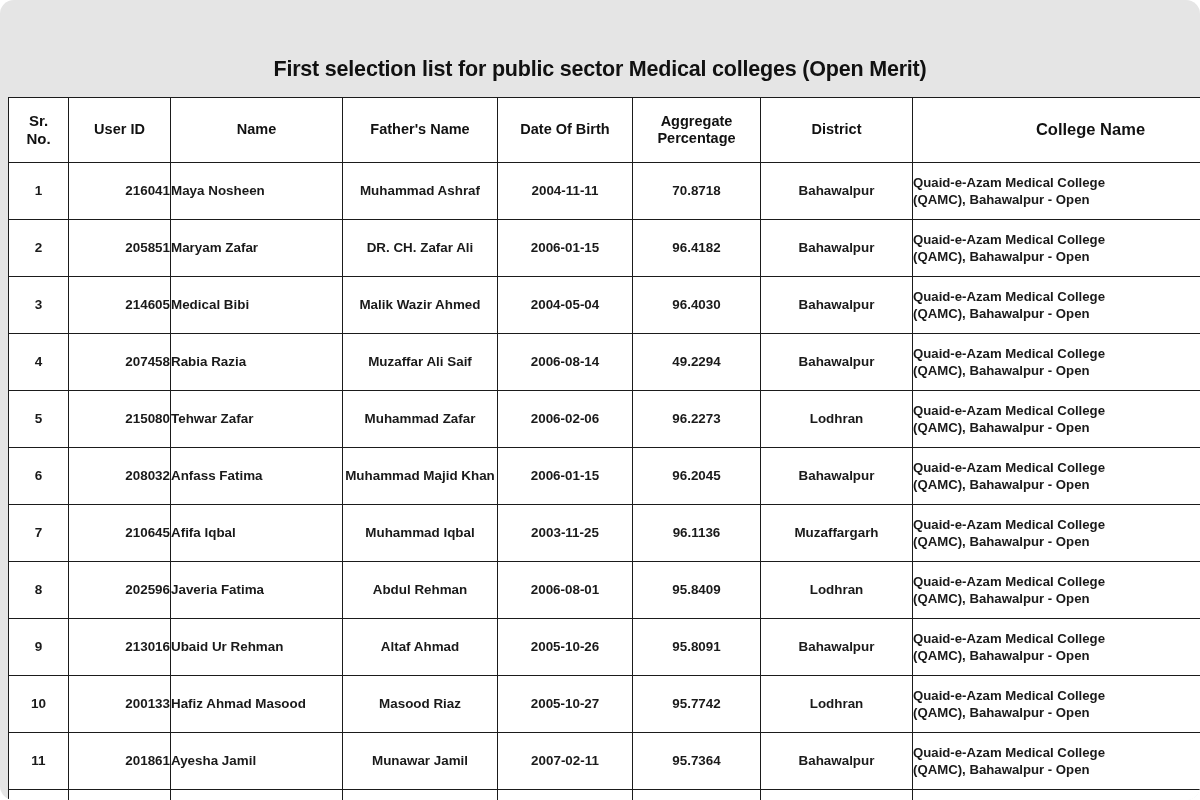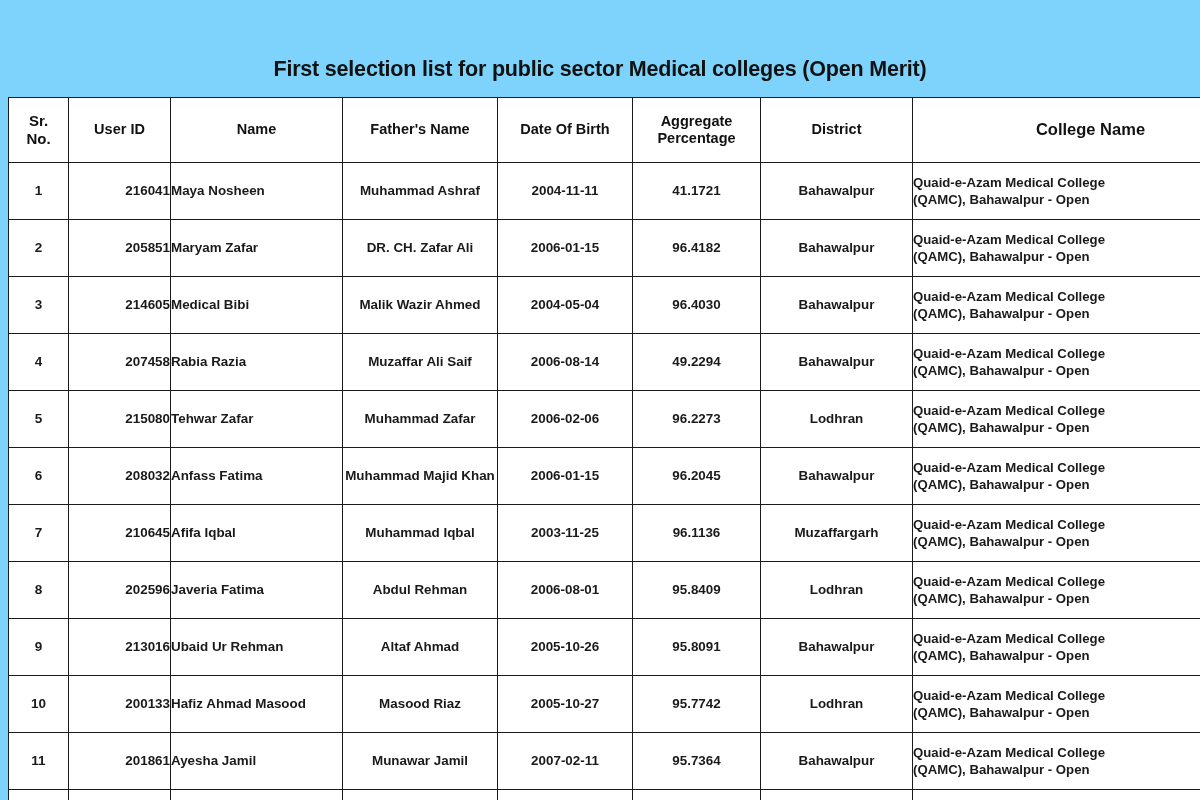--- a/index.html
+++ b/index.html
@@ -13,22 +13,23 @@
   body {
     font-family: "Liberation Sans", sans-serif;
     color: #1a1a1a;
     -webkit-font-smoothing: antialiased;
   }
 
   #doc-page {
     position: relative;
     width: 1200px;
     height: 800px;
-    background: #7dd3fc;
+    background: #e5e5e5;
     overflow: hidden;
+    border-radius: 14px;
   }
 
   #doc-title {
     text-align: center;
     font-size: 21.5px;
     font-weight: bold;
     letter-spacing: -0.2px;
     color: #111111;
     padding-top: 58px;
     padding-bottom: 0;
@@ -143,21 +144,21 @@
           <th class="th-college">College Name</th>
         </tr>
       </thead>
       <tbody id="table-body">
           <tr>
             <td class="cell-sr">1</td>
             <td class="cell-uid">216041</td>
             <td class="cell-name">Maya Nosheen</td>
             <td class="cell-father">Muhammad Ashraf</td>
             <td class="cell-dob">2004-11-11</td>
-            <td class="cell-agg">41.1721</td>
+            <td class="cell-agg">70.8718</td>
             <td class="cell-dist">Bahawalpur</td>
             <td class="cell-college"><span>Quaid-e-Azam Medical College</span><br><span>(QAMC), Bahawalpur - Open</span></td>
           </tr>
           <tr>
             <td class="cell-sr">2</td>
             <td class="cell-uid">205851</td>
             <td class="cell-name">Maryam Zafar</td>
             <td class="cell-father">DR. CH. Zafar Ali</td>
             <td class="cell-dob">2006-01-15</td>
             <td class="cell-agg">96.4182</td>

